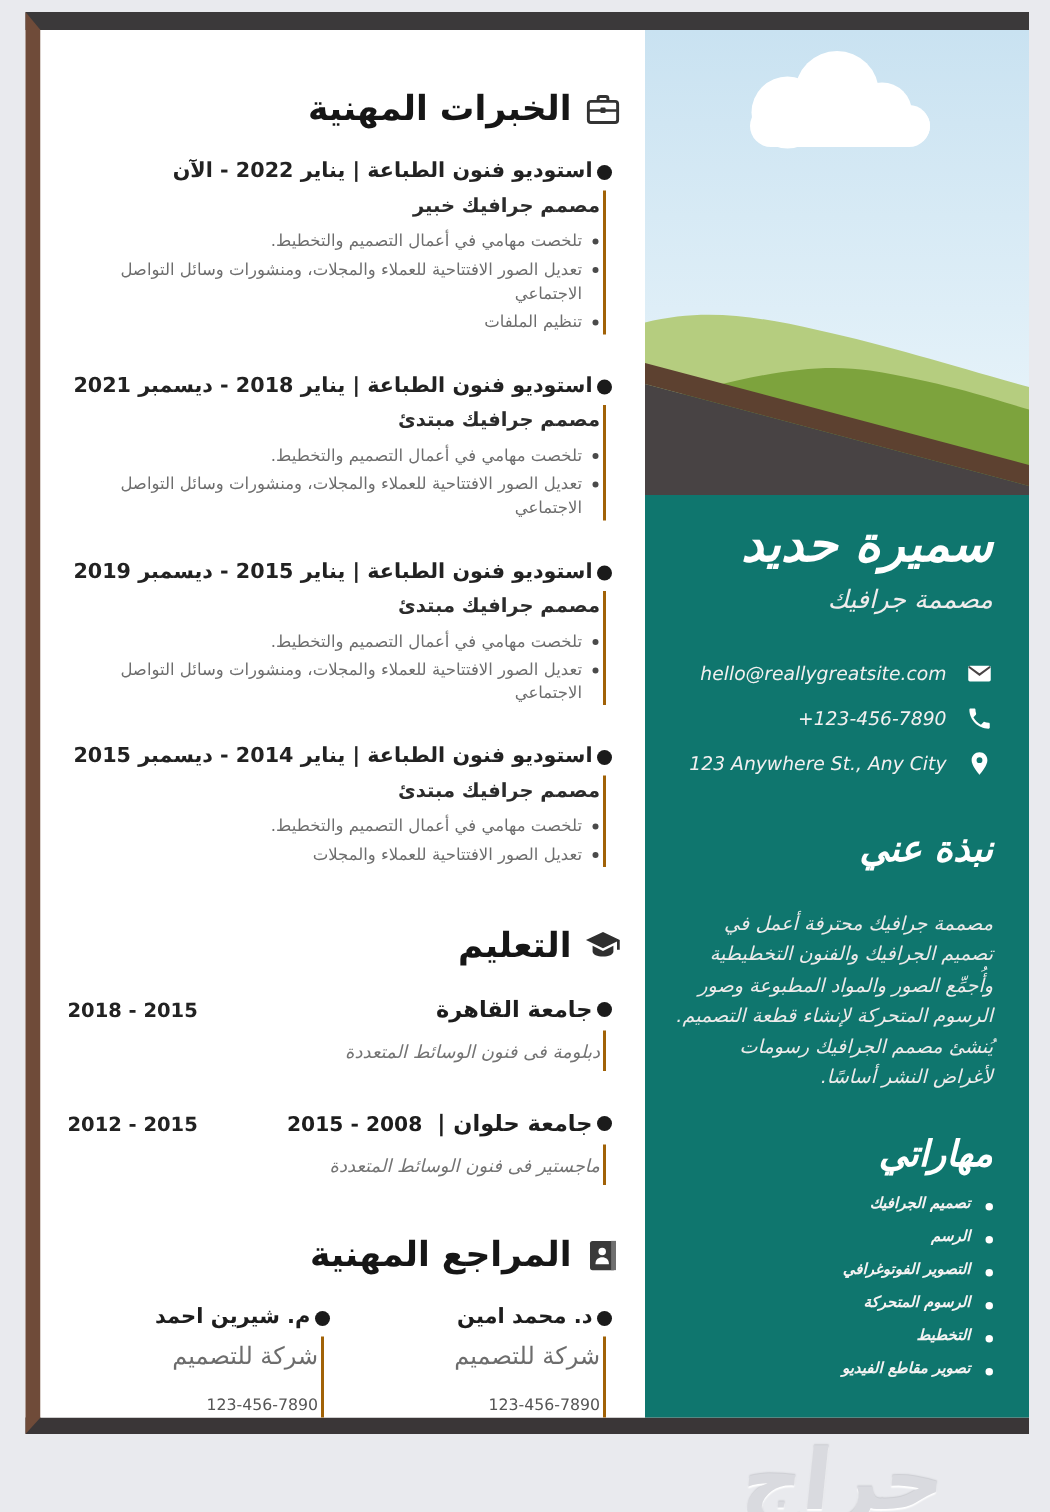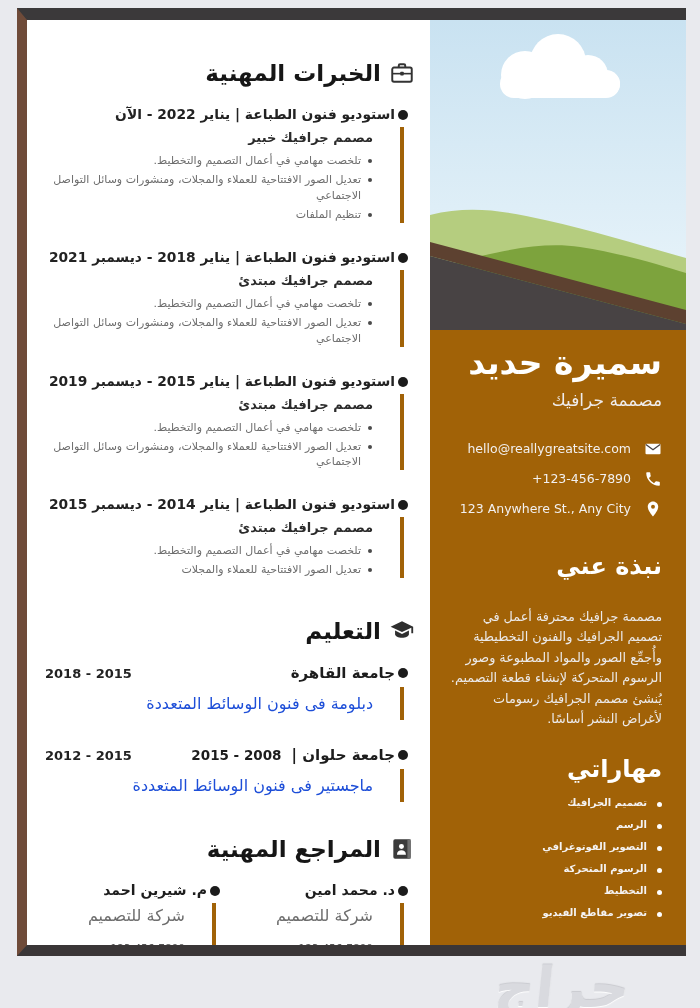--- a/index.html
+++ b/index.html
@@ -26,23 +26,24 @@
     border-top:12px solid #3b393a;
     border-left:10px solid #6f4b39;
     border-bottom:11px solid #3a3637;
     display:flex;
     direction:rtl;
     z-index:2;
   }
   
   .sidebar {
     width:256px; flex:0 0 256px;
-    background:#a16207;
+    background:#0f766e;
     color:#fff;
     overflow:hidden;
+    font-style:italic;
   }
   .hero { display:block; width:256px; height:310px; }
   .side-inner { padding:0 24px 0 20px; }
   .side-name { font-size:33px; font-weight:bold; line-height:1.15; margin-top:14px; }
   .side-title { font-size:17px; color:#efecec; margin-top:8px; }
   .contacts { margin-top:30px; }
   .contact-row { display:flex; align-items:center; margin-bottom:12px; }
   .contact-row .cicon { width:18px; height:18px; flex:0 0 18px; margin-left:13px; }
   .contact-row .cval { font-size:12.5px; color:#f2f0f0; }
   .side-h { font-size:24px; font-weight:bold; }
@@ -66,42 +67,42 @@
   .sec-title { font-size:23px; font-weight:bold; color:#161616; }
   
   .xentry { position:relative; padding-right:20px; margin-bottom:26px; }
   .tdot {
     position:absolute; right:7px; top:4px;
     width:10px; height:10px; border-radius:50%; background:#1b1b1b;
   }
   .xheader { font-size:13.8px; font-weight:bold; color:#222; }
   .xbody {
     margin-right:-9px; margin-top:5px;
-    border-right:4px solid #a16207;
-    padding-right:27px; padding-top:3px;
+    border-right:2px solid #a16207;
+    padding-right:2px; padding-top:3px;
   }
   .role { font-size:13px; font-weight:bold; color:#2b2b2b; margin-bottom:8px; }
   .bullets { list-style:none; }
   .bullets li {
     position:relative; padding-right:12px;
     font-size:11px; color:#6d6d6d; line-height:1.45; margin-bottom:3px;
   }
   .bullets li::before {
     content:""; position:absolute; right:1px; top:6px;
     width:4px; height:4px; border-radius:50%; background:#4a4a4a;
   }
   .ltr { direction:ltr; unicode-bidi:isolate; display:inline-block; }
   
   .section-edu { margin-top:40px; }
   .edu-row { display:flex; justify-content:space-between; align-items:baseline; }
   .edu-title { display:flex; gap:10px; align-items:baseline; }
   .school { font-size:15px; font-weight:bold; color:#1d1d1d; }
   .inline-date { font-size:13.5px; font-weight:bold; color:#1d1d1d; }
   .side-date { font-size:13px; font-weight:bold; color:#222; margin-left:6px; white-space:nowrap; }
-  .degree { font-size:16px; color:#1d4ed8; line-height:1.5; }
+  .degree { font-size:12px; color:#737373; line-height:1.5;font-style:italic; }
   .edu-entry .xbody { padding-top:5px; padding-bottom:4px; }
   .edu-entry:first-of-type .degree { max-width:140px; }
   
   .section-refs { margin-top:34px; }
   .ref-grid { display:flex; }
   .ref { flex:1; position:relative; padding-right:20px; }
   .ref-name { font-size:14px; font-weight:bold; color:#1d1d1d; }
   .ref .xbody { padding-bottom:6px; }
   .company { font-size:16px; color:#6d6d6d; }
   .ref-contact { margin-top:12px; }

